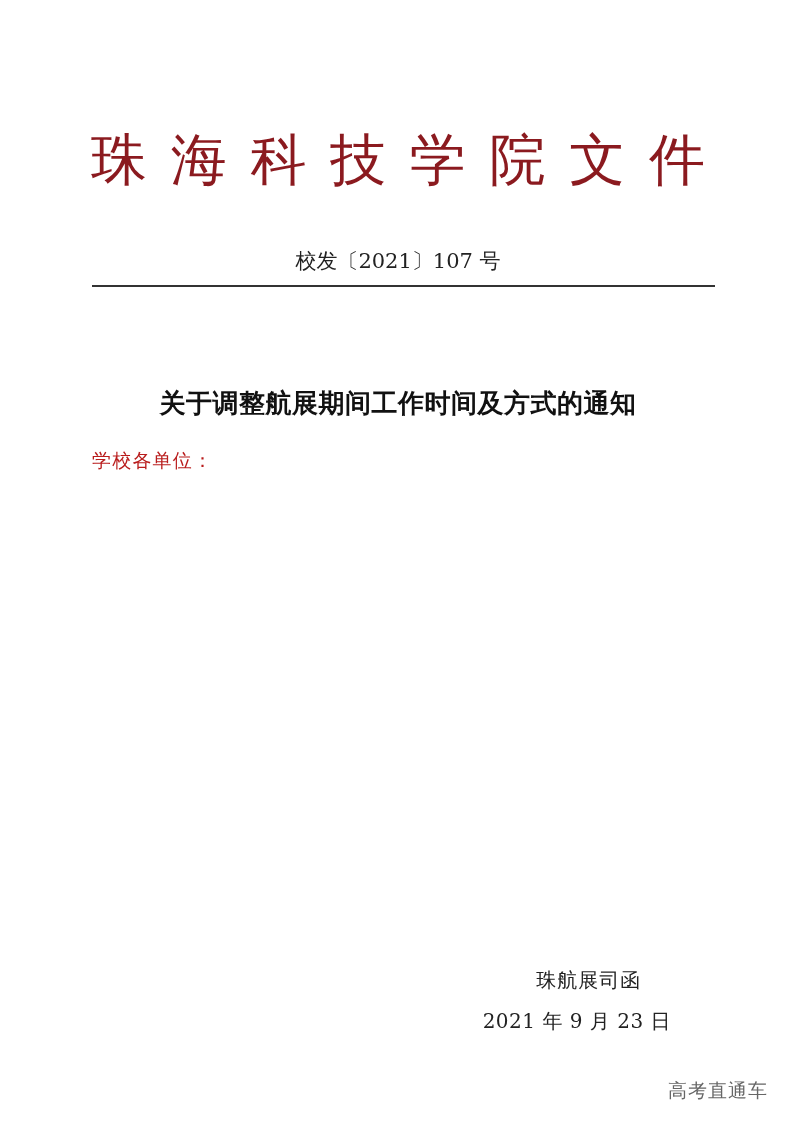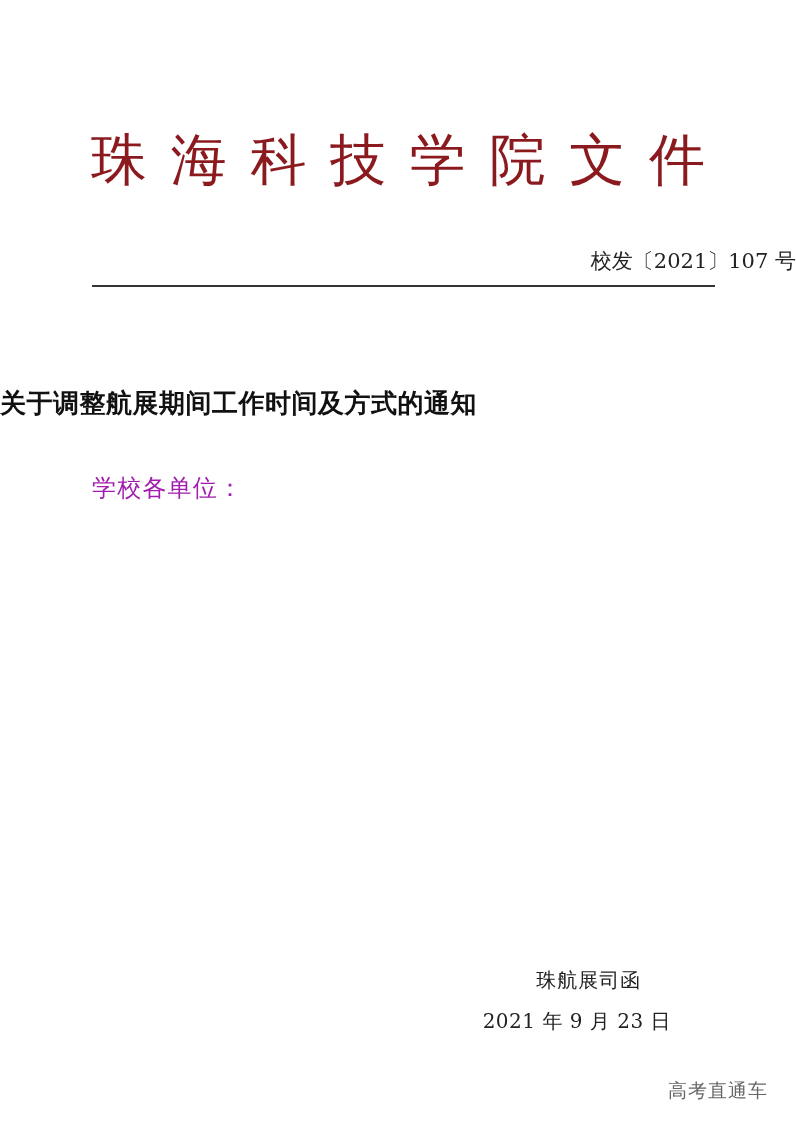--- a/index.html
+++ b/index.html
@@ -40,54 +40,54 @@
     .masthead span {
       display: inline-block;
       width: 62px;
       text-align: center;
     }
     .doc-number {
       position: absolute;
       left: 0;
       width: 796px;
       top: 246px;
-      text-align: right;
+      text-align: center;
       font-size: 21px;
       line-height: 30px;
       color: #222;
     }
     .divider {
       position: absolute;
       left: 92px;
       top: 285px;
       width: 623px;
       height: 2px;
       background: #333;
     }
     .notice-title {
       position: absolute;
       left: 0;
       width: 796px;
       top: 383px;
-      text-align: left;
+      text-align: center;
       font-family: "DejaVu Sans", "Liberation Sans", sans-serif;
       font-weight: bold;
       font-size: 26px;
       line-height: 40px;
       color: #111;
       letter-spacing: 0.5px;
     }
     .body-text {
       position: absolute;
       left: 92px;
-      top: 468px;
+      top: 440px;
       width: 628px;
-      font-size: 24px;
+      font-size: 19px;
       line-height: 41px;
-      color: #a21caf;
+      color: #b91c1c;
       text-align: justify;
       letter-spacing: 1.2px;
     }
     .body-text p {
       margin: 0;
     }
     .salutation {
       margin: 0;
     }
     .para {

